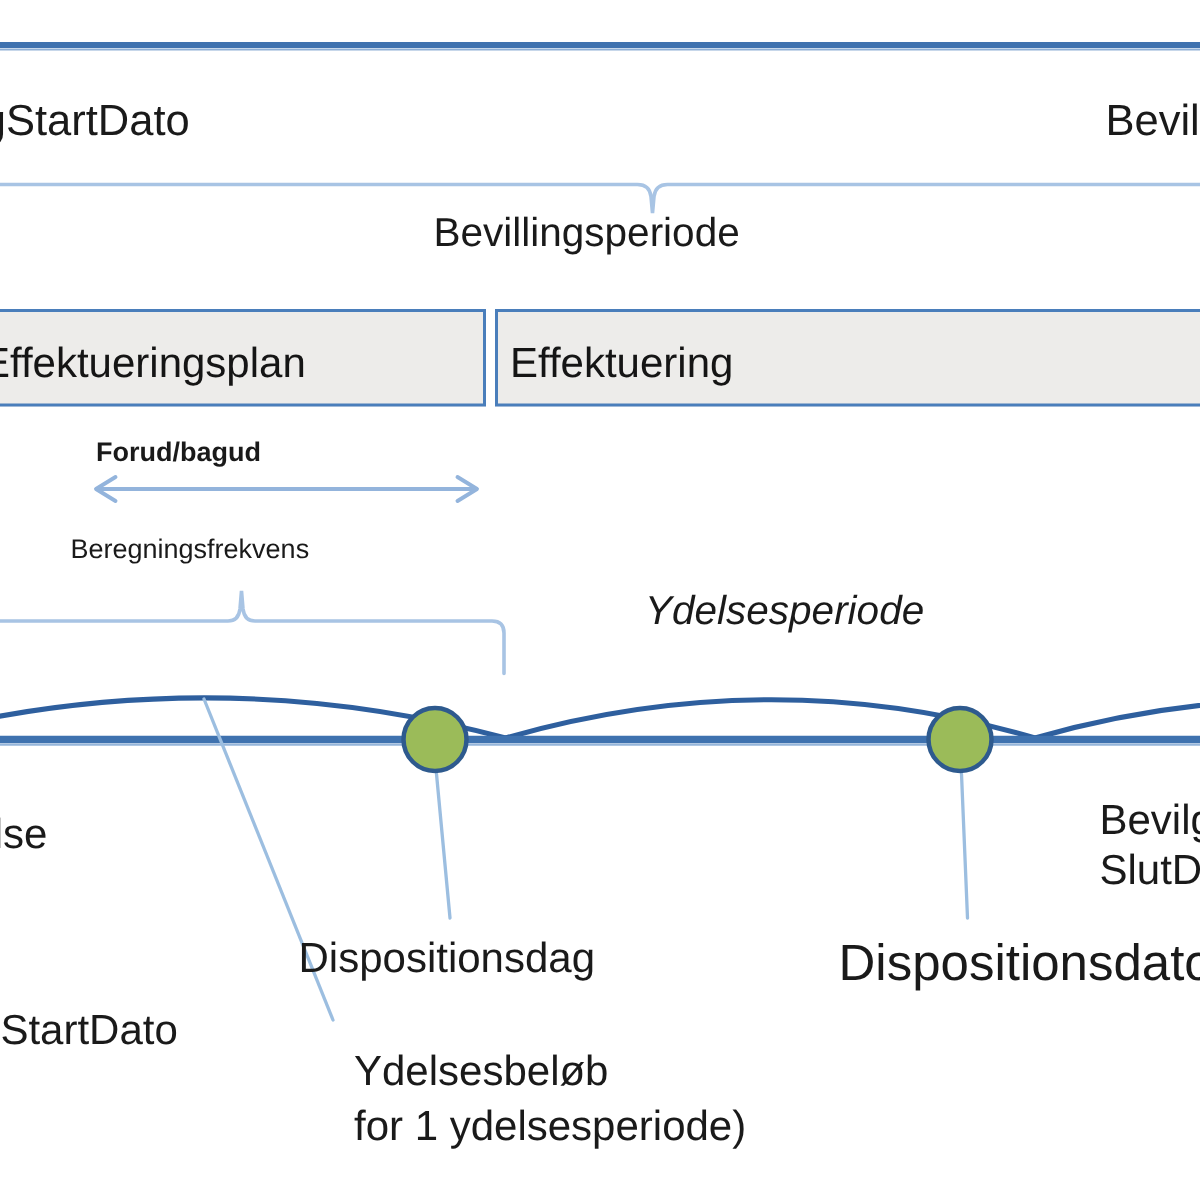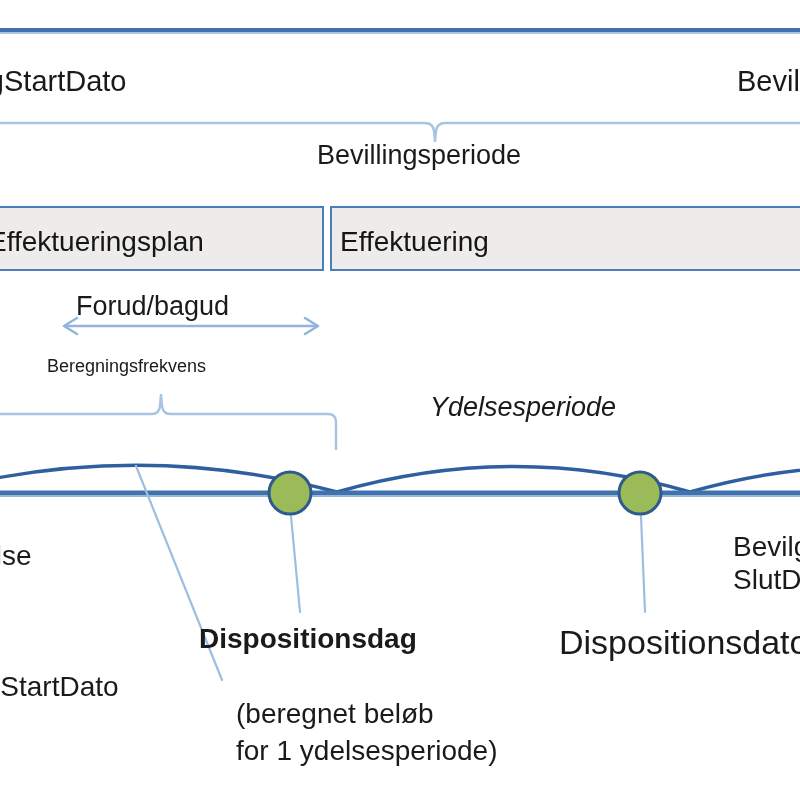--- a/index.html
+++ b/index.html
@@ -43,21 +43,21 @@
     font-size: 29px;
   }
   
   #lbl-bev-top-right {
     left: 737px;
     top: 64px;
     font-size: 29px;
   }
   
   #lbl-bevillingsperiode {
-    left: 317px;
+    left: 289px;
     top: 140px;
     font-size: 27px;
   }
   
   .box {
     position: absolute;
     box-sizing: border-box;
     background: #EDECEA;
     border: 2px solid #4A7EBB;
     top: 206px;
@@ -76,23 +76,24 @@
     font-size: 28px;
     top: 18px;
     white-space: nowrap;
     color: #151515;
   }
   #box-effektueringsplan .box-text { left: 112px; }
   #box-effektuering .box-text { left: 8px; }
 
   
   #lbl-forud {
-    left: 76px;
+    left: 64px;
     top: 291px;
-    font-size: 27px;
+    font-size: 18px;
+    font-weight: bold;
   }
   
   #lbl-beregningsfrekvens {
     left: 47px;
     top: 356px;
     font-size: 18px;
   }
   
   #lbl-ydelsesperiode {
     left: 430px;
@@ -110,21 +111,20 @@
   #lbl-bev-start-bottom {
     left: -104px;
     top: 670px;
     font-size: 28px;
   }
   
   #lbl-dispositionsdag {
     left: 199px;
     top: 622px;
     font-size: 28px;
-    font-weight: bold;
   }
   
   #lbl-dispositionsdato {
     left: 559px;
     top: 622px;
     font-size: 34px;
   }
   
   #lbl-bev-slut {
     left: 733px;
@@ -221,17 +221,17 @@
   <div class="lbl" id="lbl-dispositionsdag">Dispositionsdag</div>
 
   <div class="lbl" id="lbl-dispositionsdato">Dispositionsdato</div>
 
   <div class="lbl" id="lbl-bev-slut">
     <div>Bevilgning</div>
     <div>SlutDato</div>
   </div>
 
   <div class="lbl" id="lbl-ydelsesbelob">
-    <div>(beregnet beløb</div>
+    <div>Ydelsesbeløb</div>
     <div>for 1 ydelsesperiode)</div>
   </div>
 
 </div>
 
 </body></html>

